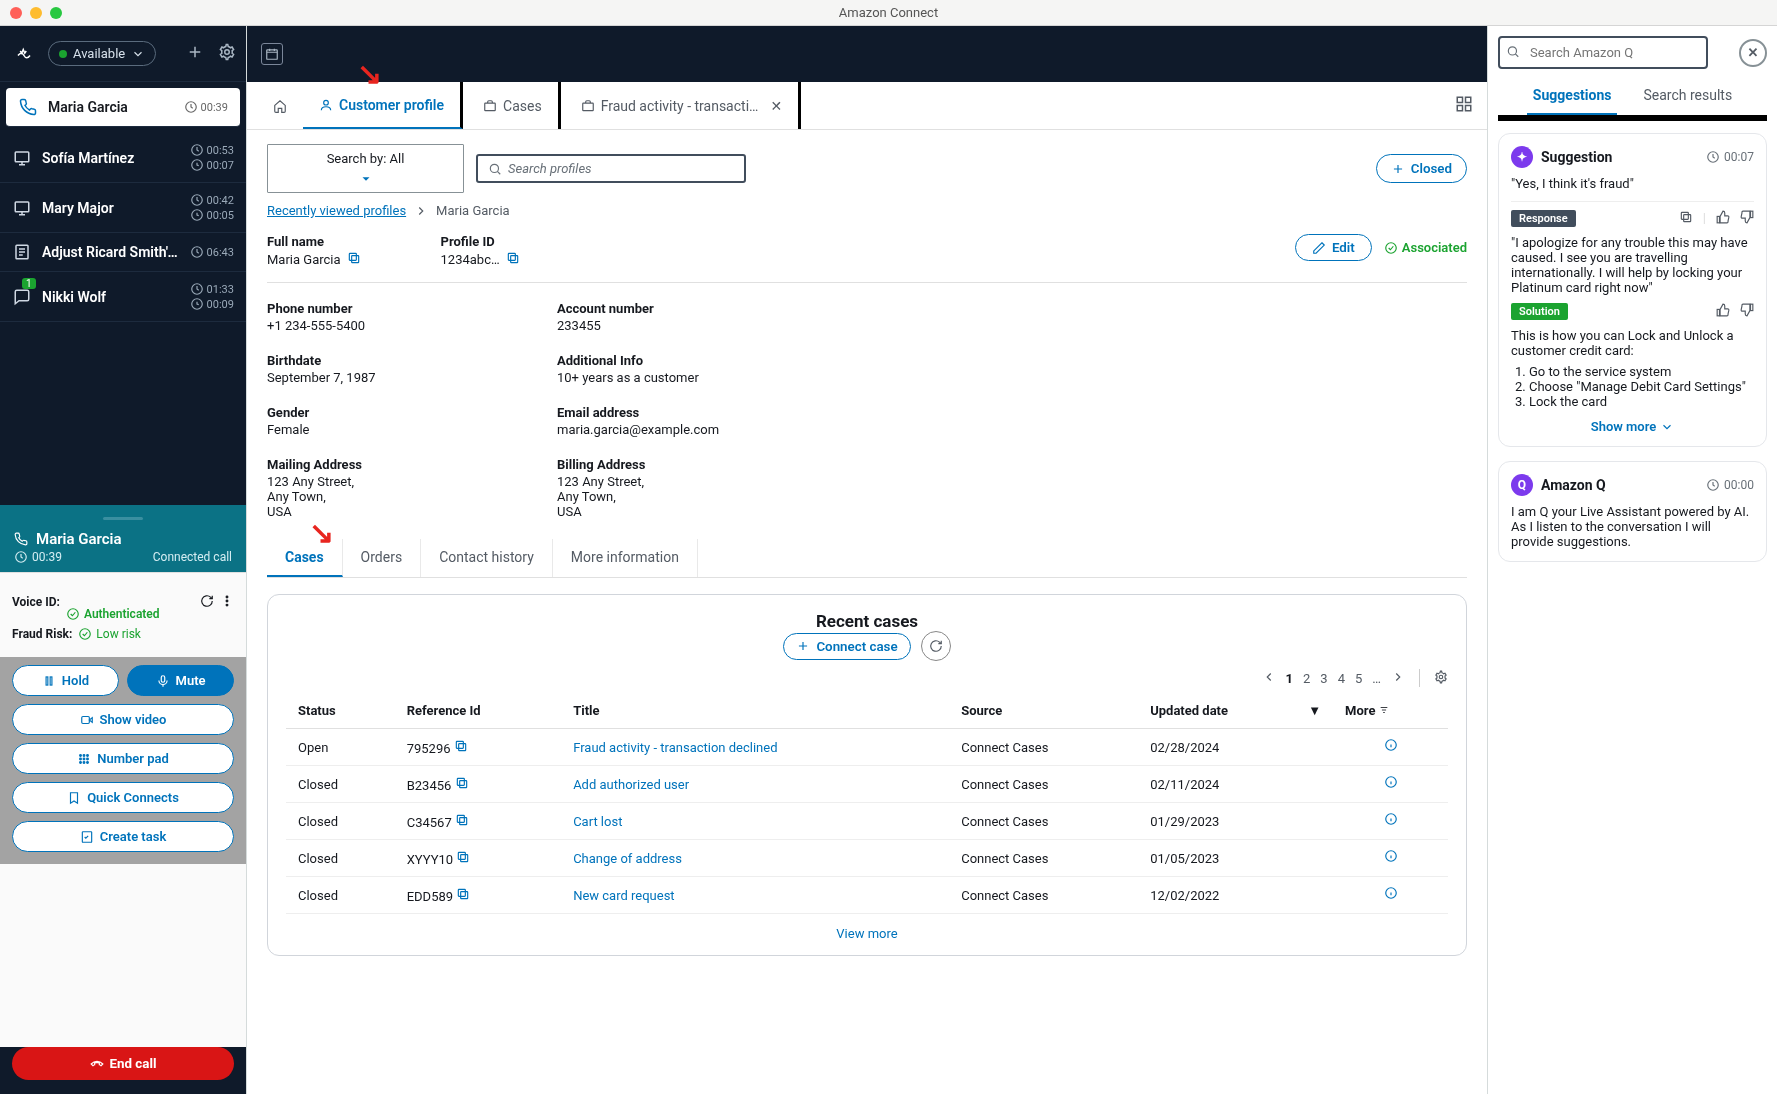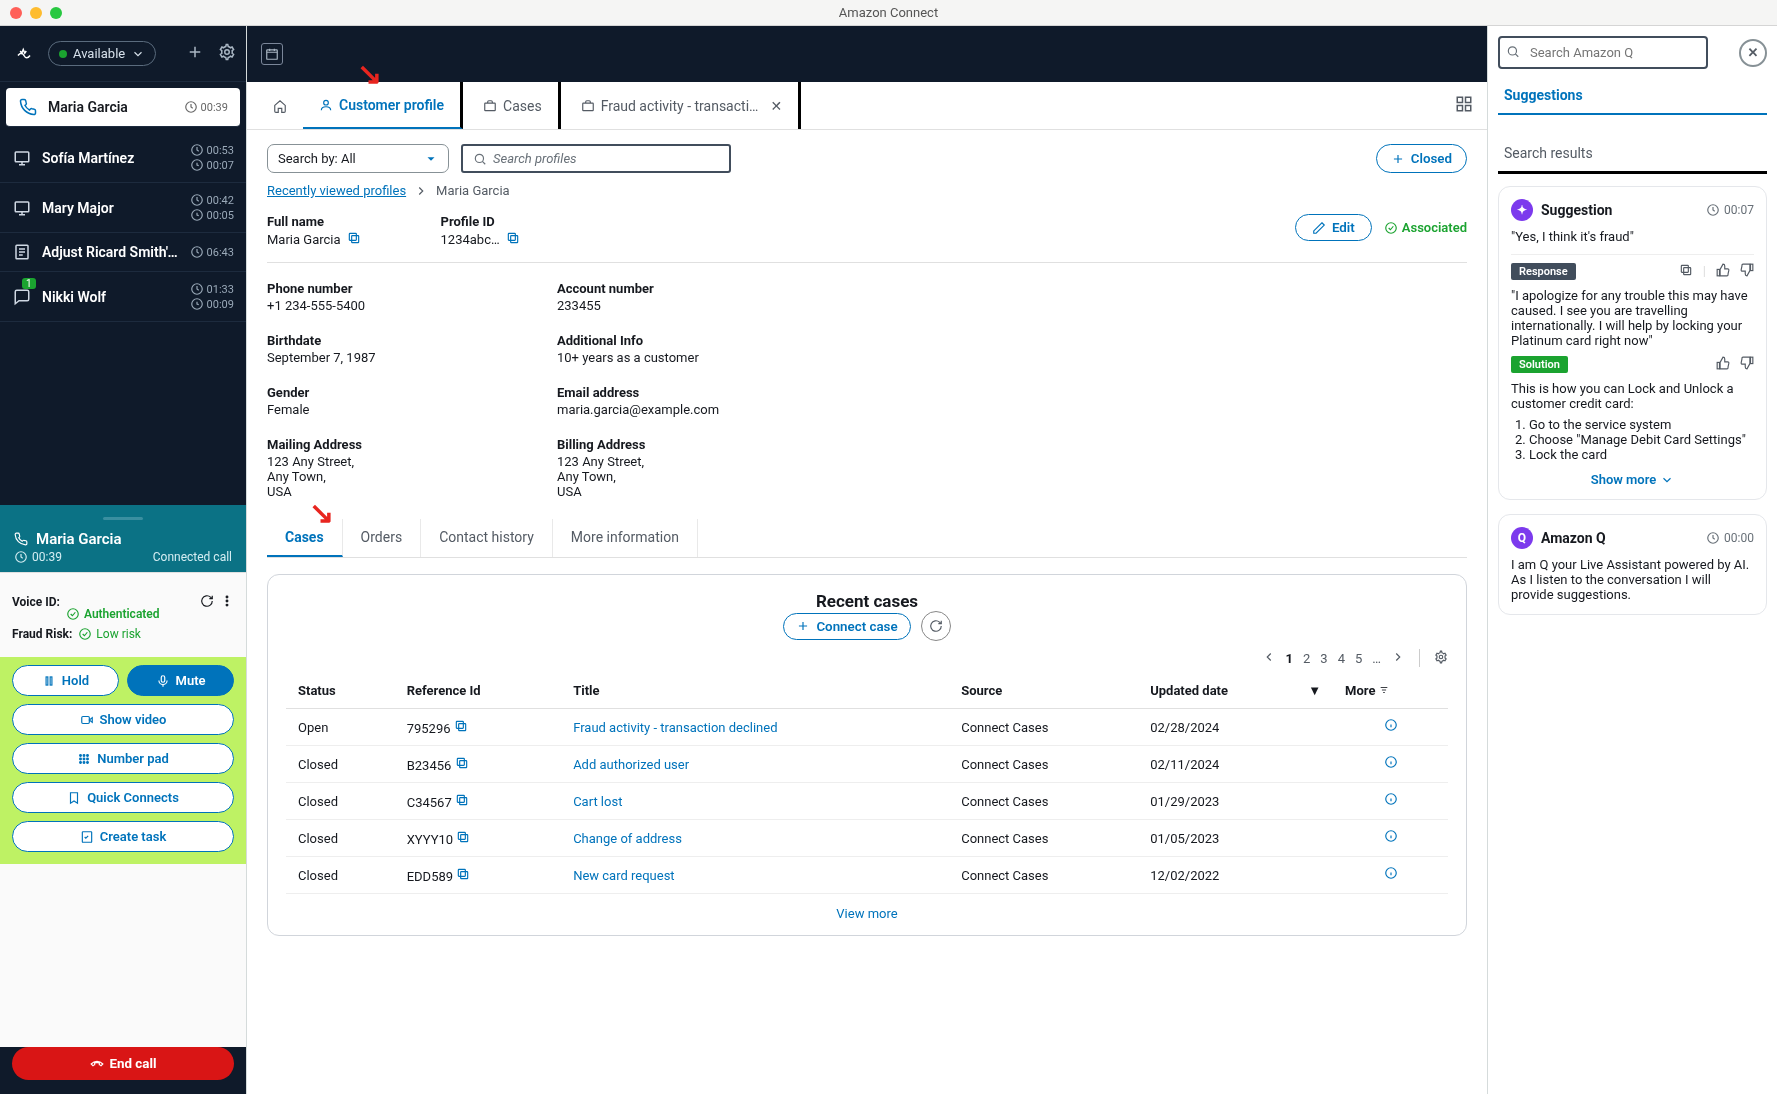--- a/index.html
+++ b/index.html
@@ -39,21 +39,21 @@
 .call-panel-grip { width: 40px; height: 3px; background: #3a8fa0; border-radius: 2px; align-self: center; margin-bottom: 8px; }
 .call-panel-name { font-size: 15px; font-weight: 600; display: flex; align-items: center; gap: 8px; }
 .call-panel-row { display: flex; justify-content: space-between; font-size: 12px; color: #d4edf2; }
 
 .call-info { background: #fafafa; border-top: 1px solid #e0e0e0; padding: 10px 12px; color: #16191f; font-size: 12px; }
 .call-info-row { display: flex; align-items: center; gap: 6px; margin-bottom: 6px; }
 .call-info-row .spacer { flex: 1; }
 .badge-auth { color: #1ba330; display: flex; align-items: center; gap: 4px; font-weight: 600; margin-top: 24px;}
 .badge-risk { color: #1ba330; display: flex; align-items: center; gap: 4px; }
 
-.call-actions { padding: 8px 12px 12px; background: #bef264; display: flex; flex-direction: column; gap: 8px; }
+.call-actions { padding: 8px 12px 12px; background: #a3a3a3; display: flex; flex-direction: column; gap: 8px; }
 .btn-row { display: flex; gap: 8px; }
 .btn { border: 1px solid #0073bb; background: #fff; color: #0073bb; border-radius: 18px; padding: 7px 10px; font-size: 13px; font-weight: 600; display: flex; align-items: center; justify-content: center; gap: 6px; cursor: pointer; flex: 1; }
 .btn.primary { background: #0073bb; color: #fff; }
 .btn.full { width: 100%; }
 .end-call { margin: 8px 12px 14px; background: #d91515; color: #fff; border: none; border-radius: 18px; padding: 9px; font-weight: 700; display: flex; align-items: center; justify-content: center; gap: 6px; cursor: pointer; margin-top: auto;}
 
 
 .main { flex: 1; display: flex; flex-direction: column; border-left: 1px solid #d5dbdb; }
 .main-header { height: 56px; background: #0f1a2a; display: flex; align-items: center; padding: 0 14px; }
 .cal-icon { width: 22px; height: 22px; border: 1px solid #7a8699; border-radius: 3px; cursor: pointer;}
@@ -61,21 +61,21 @@
 .tabs { display: flex; border-bottom: 1px solid #e0e0e0; padding: 0 14px; align-items: center; height: 48px; gap: 4px; }
 .tab { padding: 16px 16px; height: 100%; display: flex; align-items: center; gap: 6px; color: #545b64; cursor: pointer; font-size: 14px; border-right: 3px solid #000000; }
 .tab.home { border-right: none; padding: 0 12px;}
 .tab.active { color: #0073bb; border-bottom: 2px solid #0073bb; font-weight: 600; }
 .tab .close-x { color: #545b64; font-size: 14px; margin-left: 6px; cursor: pointer;}
 .tabs .spacer { flex: 1; }
 .widget-grid { cursor: pointer; color: #545b64; }
 
 .content { padding: 14px 20px; overflow: auto; flex: 1; position: relative;}
 .search-row { display: flex; gap: 12px; align-items: center; margin-bottom: 10px; }
-.select-box { border: 1px solid #879196; border-radius: 7px; padding: 6px 10px; font-size: 13px; display: flex; align-items: center; gap: 6px; width: 182px; cursor: pointer; justify-content: space-between;}
+.select-box { border: 1px solid #879196; border-radius: 1px; padding: 6px 10px; font-size: 13px; display: flex; align-items: center; gap: 6px; width: 197px; cursor: pointer; justify-content: space-between; flex-direction: column;}
 .search-box { border: 2px solid #414d5c; border-radius: 3px; padding: 5px 10px; font-size: 13px; display: flex; align-items: center; gap: 6px; width: 270px; color: #687078;}
 .profile-btn { margin-left: auto; border: 1px solid #0073bb; color: #0073bb; background: #fff; border-radius: 18px; padding: 6px 14px; font-weight: 600; display: flex; align-items: center; gap: 6px; cursor: pointer;}
 
 .breadcrumbs { font-size: 13px; color: #545b64; margin-bottom: 16px; display: flex; align-items: center; gap: 8px;}
 .breadcrumbs a { color: #0073bb; text-decoration: underline; cursor: pointer;}
 
 .profile-summary { display: flex; justify-content: space-between; align-items: flex-start; margin-bottom: 18px; padding-bottom: 14px; border-bottom: 1px solid #e0e0e0;}
 .profile-cols { display: flex; gap: 80px; }
 .plbl { font-weight: 700; font-size: 13px; margin-bottom: 2px;}
 .pval { font-size: 13px; display: flex; align-items: center; gap: 6px;}
@@ -112,21 +112,21 @@
 
 .red-arrow { position: absolute; color: #e8251f; font-size: 30px; font-weight: bold; pointer-events: none;}
 
 
 .right-panel { width: 290px; border-left: 1px solid #d5dbdb; display: flex; flex-direction: column; padding: 10px 10px;}
 .search-q { display: flex; gap: 19px; align-items: center; margin-bottom: 8px;}
 .search-q input { flex: 1; border: 2px solid #414d5c; border-radius: 4px; padding: 7px 10px 7px 30px; font-size: 13px;}
 .search-q-wrap { position: relative; flex: 1;}
 .search-q-wrap .mag { position: absolute; left: 8px; top: 50%; transform: translateY(-50%); color: #687078;}
 .close-circle { width: 28px; height: 28px; border: 2px solid #879196; border-radius: 50%; display: flex; align-items: center; justify-content: center; cursor: pointer; color: #545b64; font-weight: bold;}
-.q-tabs { display: flex; border-bottom: 3px solid #000000; gap: 20px; justify-content: center; margin-bottom: 12px; flex-direction: column;}
+.q-tabs { display: flex; border-bottom: 6px solid #000000; gap: 20px; justify-content: center; margin-bottom: 12px;}
 .q-tab { padding: 10px 6px; font-size: 14px; color: #545b64; cursor: pointer;}
 .q-tab.active { color: #0073bb; border-bottom: 2px solid #0073bb; font-weight: 700;}
 
 .suggestion-card { border: 1px solid #e5e7eb; border-radius: 12px; padding: 12px; margin-bottom: 14px; font-size: 13px;}
 .sug-head { display: flex; justify-content: space-between; align-items: center; margin-bottom: 8px;}
 .sug-head-left { display: flex; align-items: center; gap: 8px; font-weight: 700; font-size: 14px;}
 .sug-badge { width: 22px; height: 22px; background: #7c3aed; border-radius: 50%; display: flex; align-items: center; justify-content: center; color: #fff; font-size: 12px;}
 .sug-time { color: #687078; font-size: 12px; display: flex; align-items: center; gap: 4px;}
 .sug-quote { font-size: 13px; margin-bottom: 10px;}
 .sug-tag { display: inline-block; background: #414d5c; color: #fff; font-size: 11px; padding: 2px 8px; border-radius: 2px; font-weight: 600;}

